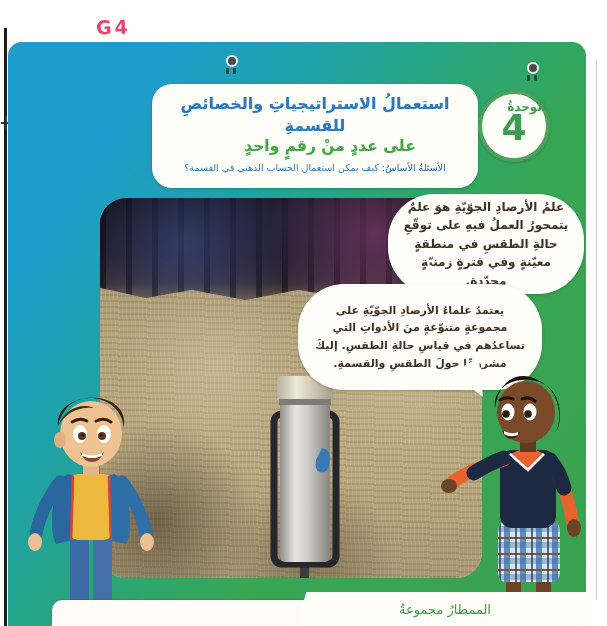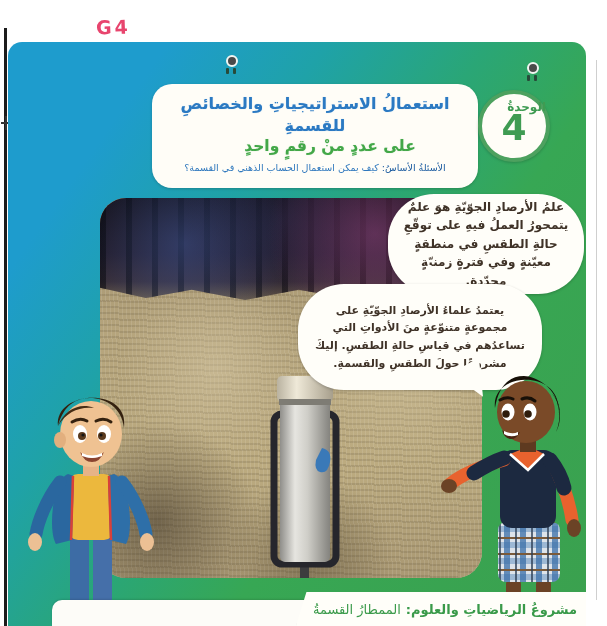--- a/index.html
+++ b/index.html
@@ -243,17 +243,16 @@
     <circle cx="88" cy="48" r="3.8" fill="#2e1c0c"></circle>
     <path d="M60 34 q7 -4 13 -1" stroke="#171008" stroke-width="3" fill="none" stroke-linecap="round"></path>
     <path d="M82 33 q7 -3 13 2" stroke="#171008" stroke-width="3" fill="none" stroke-linecap="round"></path>
     <path d="M62 64 q8 8 18 2 q-4 8 -10 7 q-6 -1 -8 -9 Z" fill="#4a2412"></path>
     <path d="M64 65 q8 4 14 1 l0 3 q-8 3 -14 -1 Z" fill="#ffffff"></path>
   </svg>
 
   <div class="bottom-sheet"></div>
 
   <div class="project-banner">
-    <span class="bold">مشروعُ الرياضياتِ والعلوم:</span>
-    <span>الممطارُ القسمةُ</span>
+    <span>الممطارُ مجموعةُ</span>
   </div>
 
 </div>
 
 </body></html>

